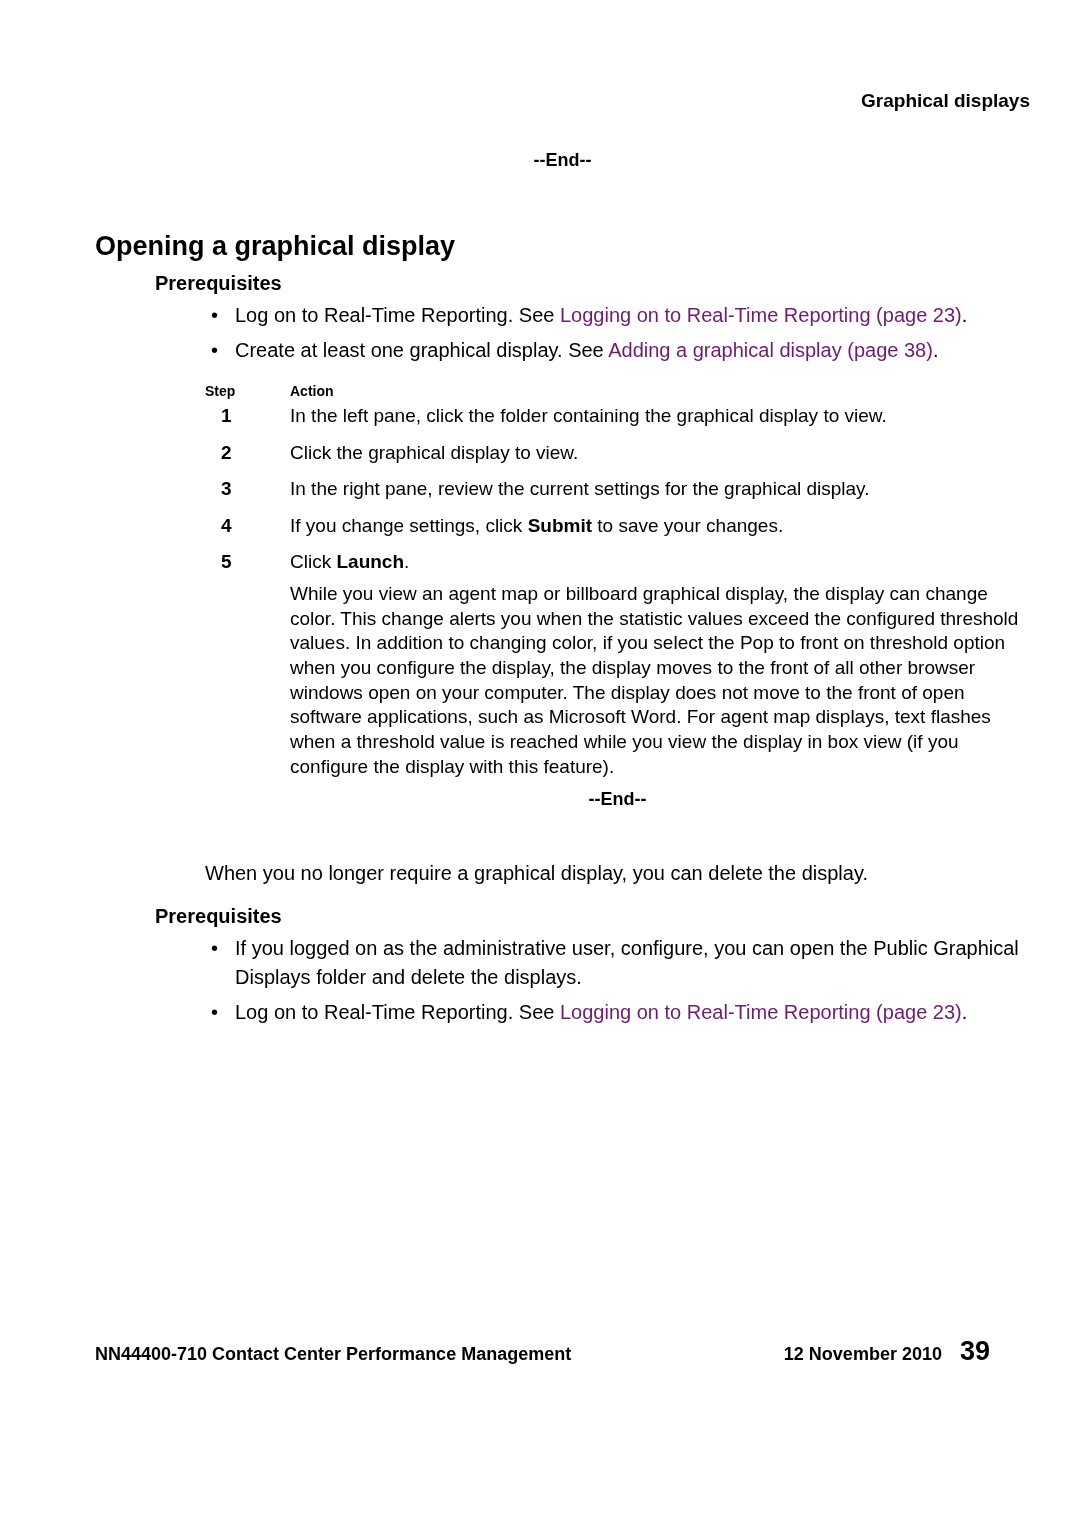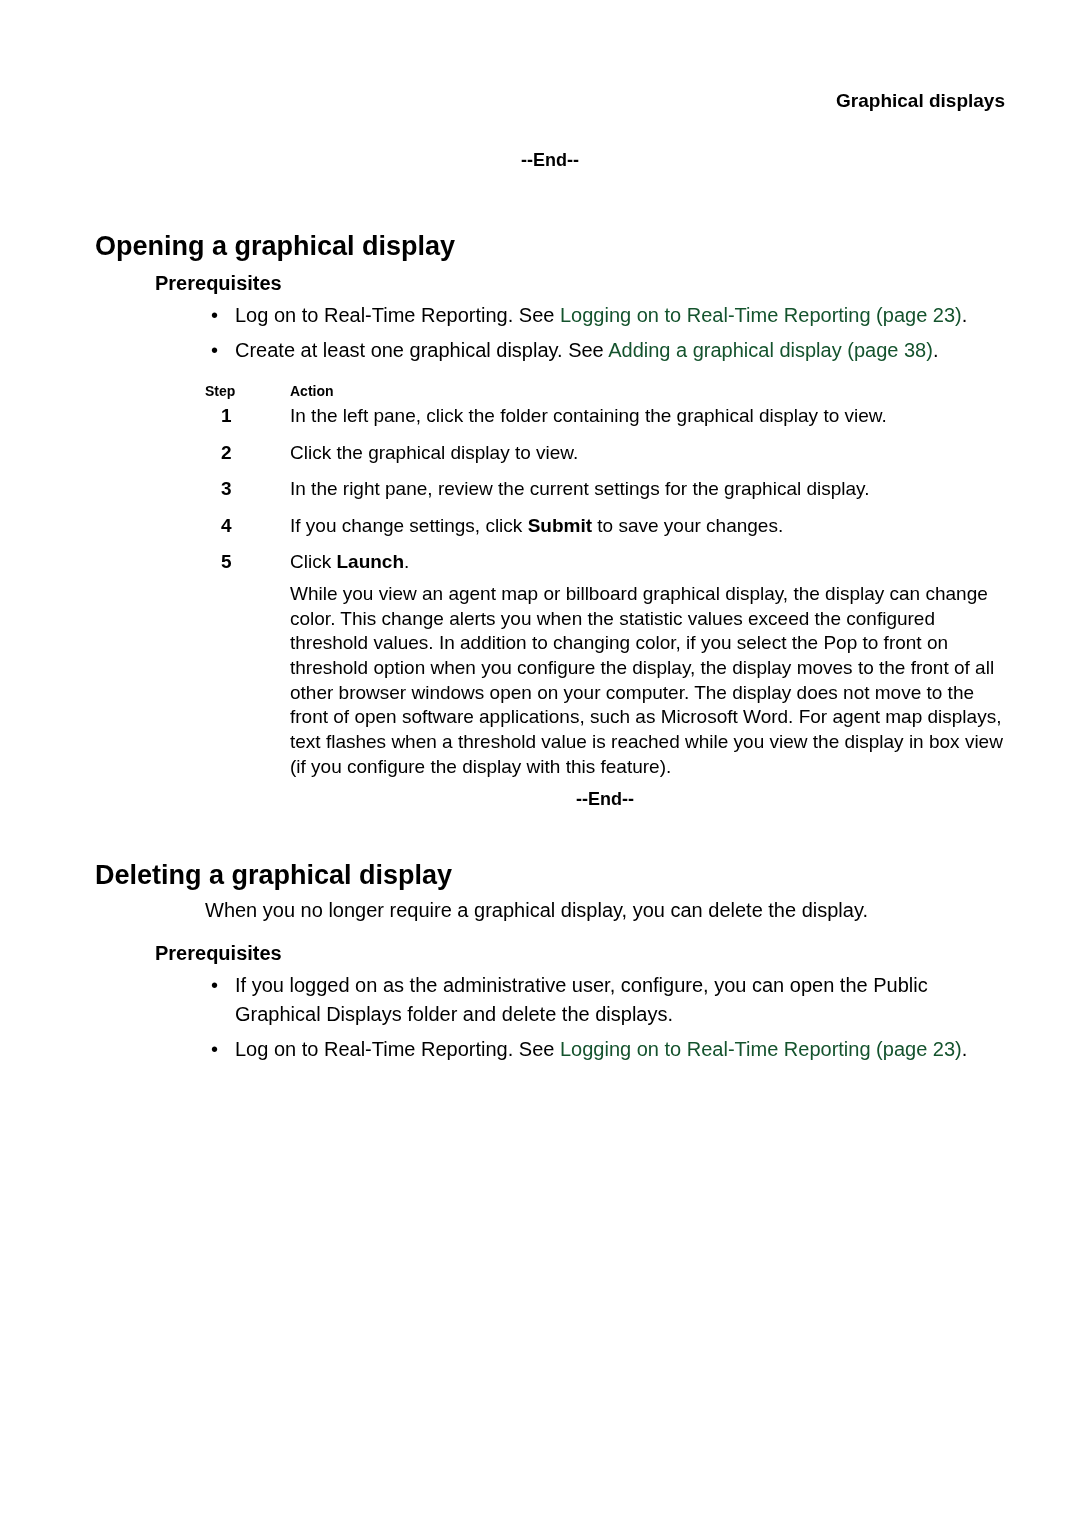--- a/index.html
+++ b/index.html
@@ -5,21 +5,21 @@
   body {
     margin: 0;
     padding: 0;
     font-family: Arial, Helvetica, sans-serif;
     color: #000;
     background: #fff;
   }
   .page {
     width: 1080px;
     height: 1407px;
-    padding: 90px 75px 40px 95px;
+    padding: 90px 50px 40px 95px;
     box-sizing: border-box;
     position: relative;
   }
   .header-right {
     text-align: right;
     font-weight: bold;
     font-size: 19px;
     margin-bottom: 38px;
   }
   .end-marker {
@@ -64,21 +64,21 @@
     margin-bottom: 6px;
   }
   ul.bullets li::before {
     content: "•";
     position: absolute;
     left: 6px;
     top: 0;
     font-size: 20px;
   }
   .linktext {
-    color: #14532d;
+    color: #701a75;
   }
   .steps-head {
     display: flex;
     font-weight: bold;
     font-size: 14px;
     margin-left: 110px;
     gap: 30px;
   }
   .steps-head .col-step { width: 55px; }
   ol.steps {
@@ -158,27 +158,33 @@
     <li>
       <span>If you change settings, click </span><b>Submit</b><span> to save your changes.</span>
     </li>
     <li>
       <span>Click </span><b>Launch</b><span>.</span>
       <div class="step-para">While you view an agent map or billboard graphical display, the display can change color. This change alerts you when the statistic values exceed the configured threshold values. In addition to changing color, if you select the Pop to front on threshold option when you configure the display, the display moves to the front of all other browser windows open on your computer. The display does not move to the front of open software applications, such as Microsoft Word. For agent map displays, text flashes when a threshold value is reached while you view the display in box view (if you configure the display with this feature).</div>
     </li>
   </ol>
   <div class="end-marker2">--End--</div>
 
-  <h2 class="section-title">Deleting a graphical display</h2>
   <div class="intro">When you no longer require a graphical display, you can delete the display.</div>
 
   <h3 class="sub">Prerequisites</h3>
   <ul class="bullets">
     <li>
       <span>If you logged on as the administrative user, configure, you can open the Public Graphical Displays folder and delete the displays.</span>
     </li>
     <li>
       <span>Log on to Real-Time Reporting. See </span><span class="linktext">Logging on to Real-Time Reporting (page 23)</span><span>.</span>
     </li>
   </ul>
 
+  <div class="footer">
+    <span class="footer-left">NN44400-710 Contact Center Performance Management</span>
+    <span class="footer-right-wrap">
+      <span class="footer-date">12 November 2010</span>
+      <span class="footer-page">39</span>
+    </span>
+  </div>
 
 </div>
 
 </body></html>

